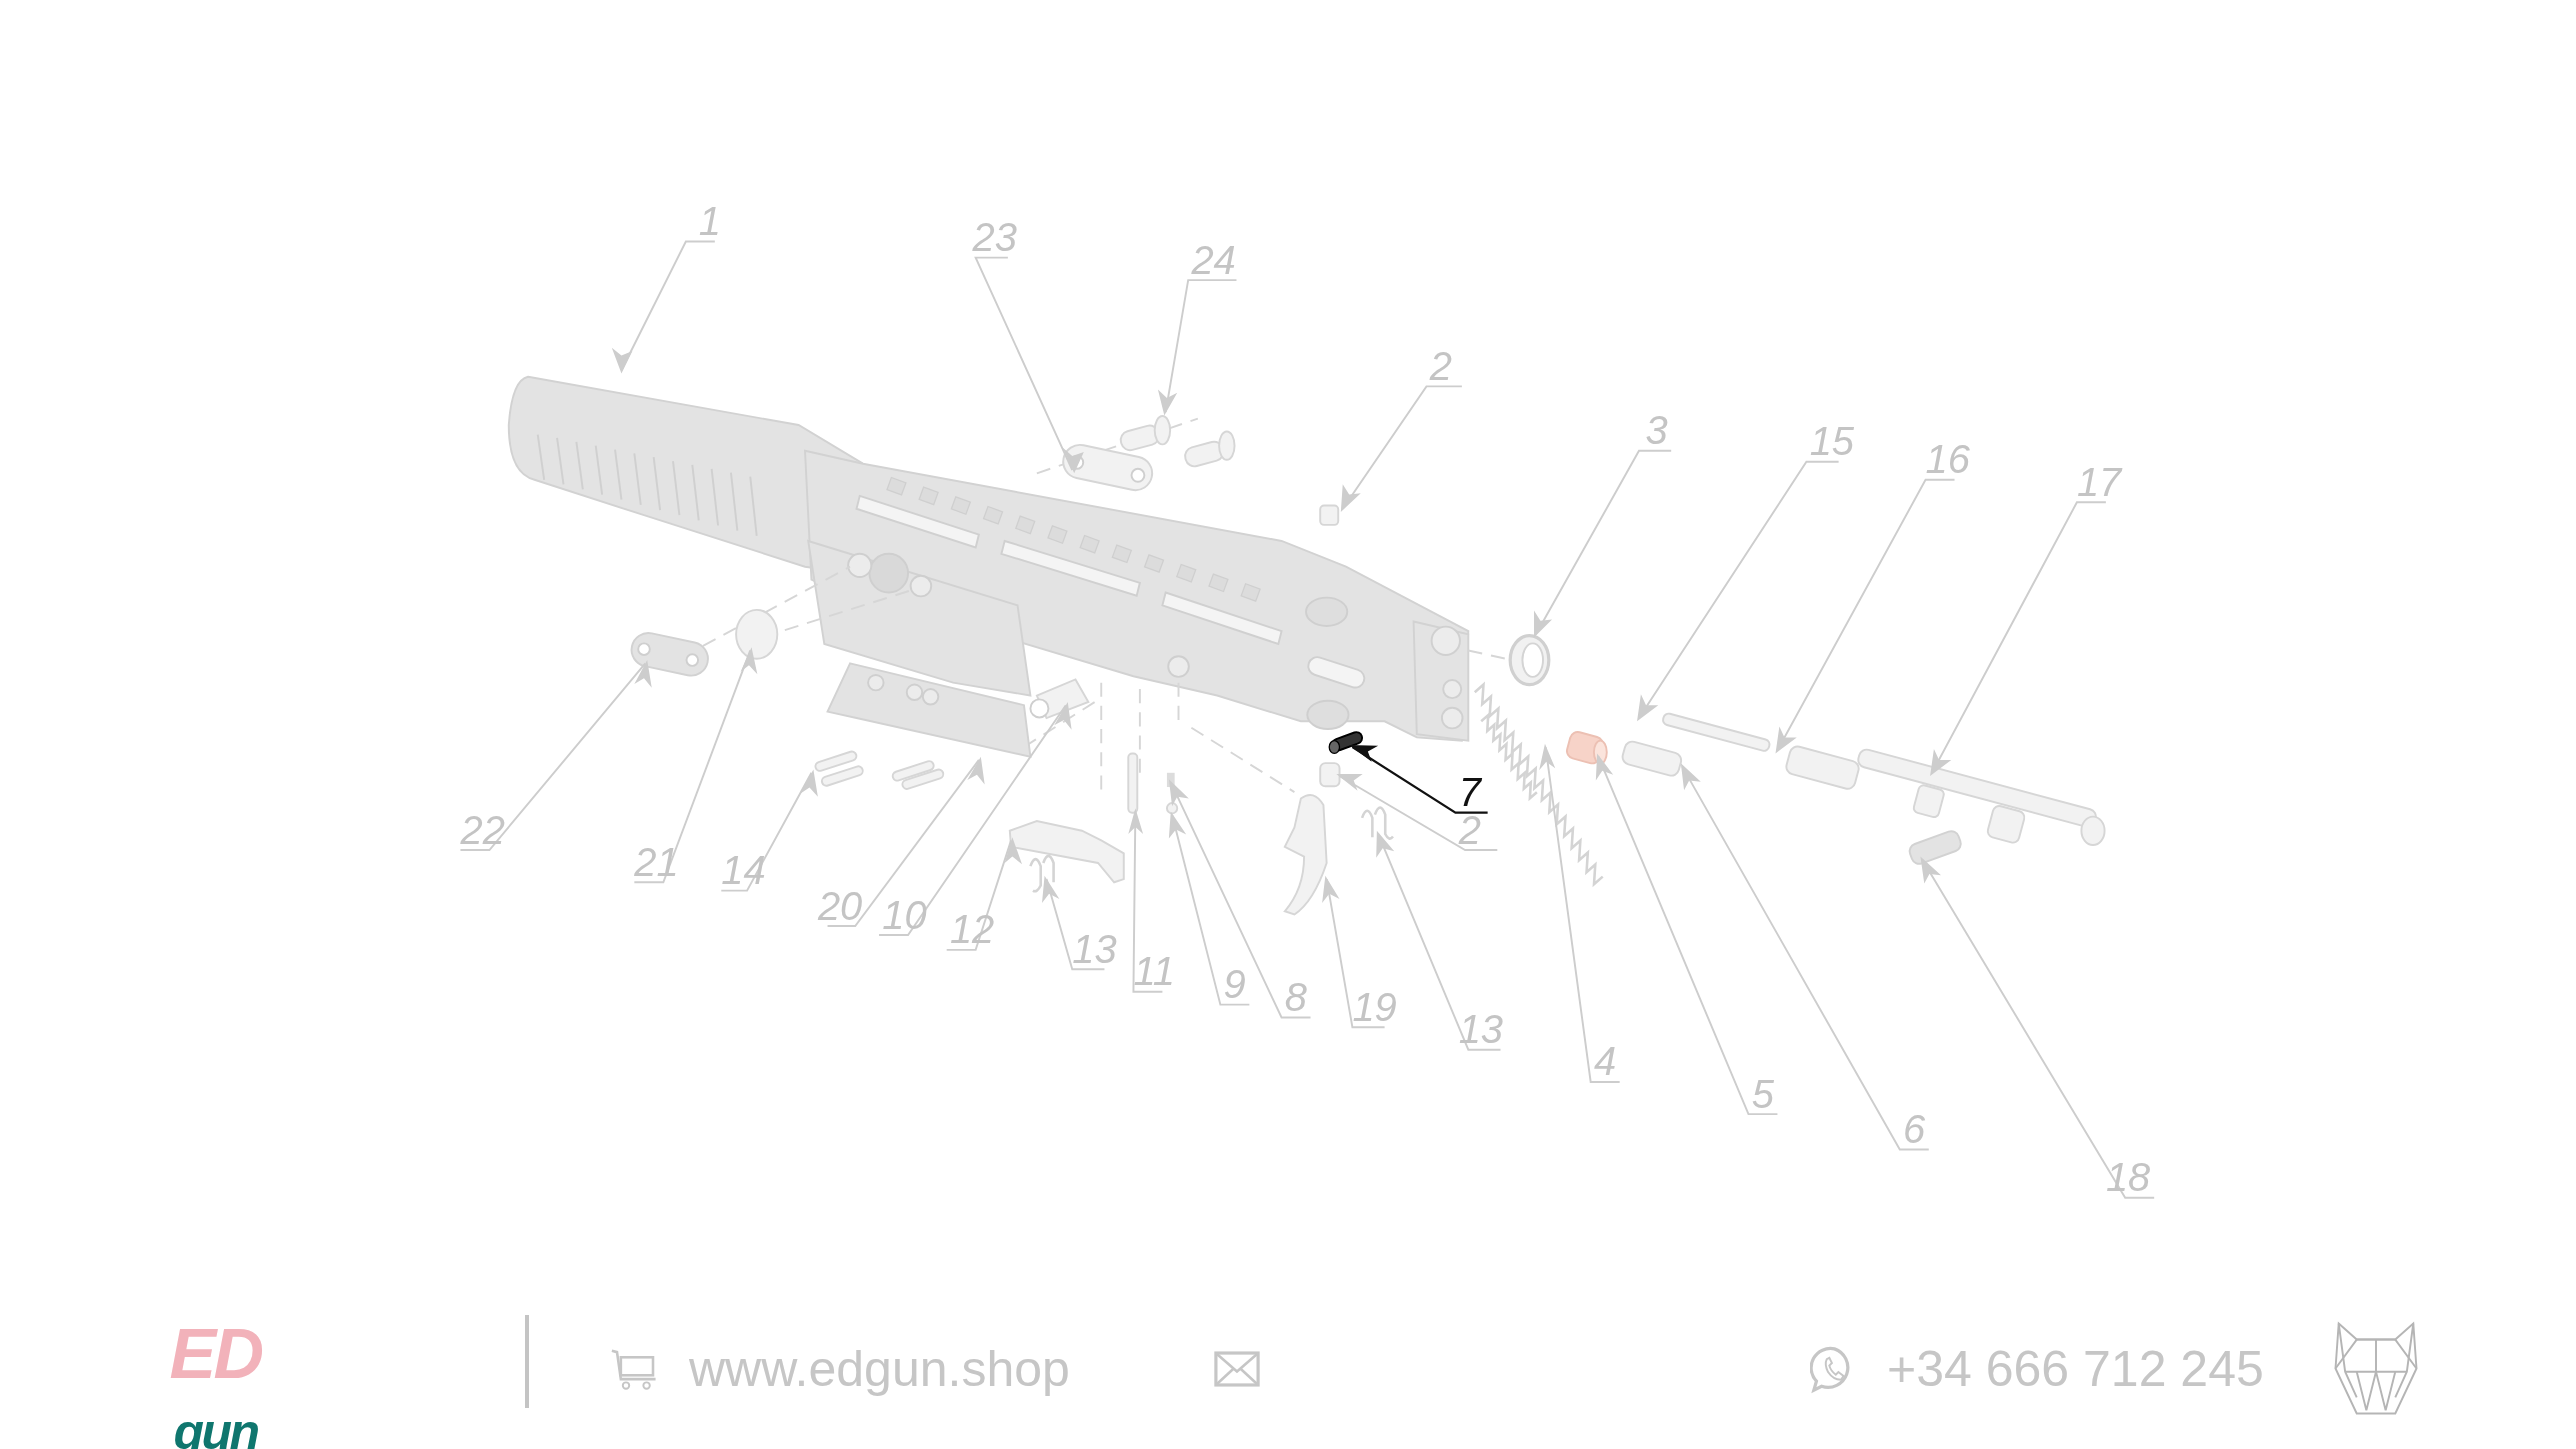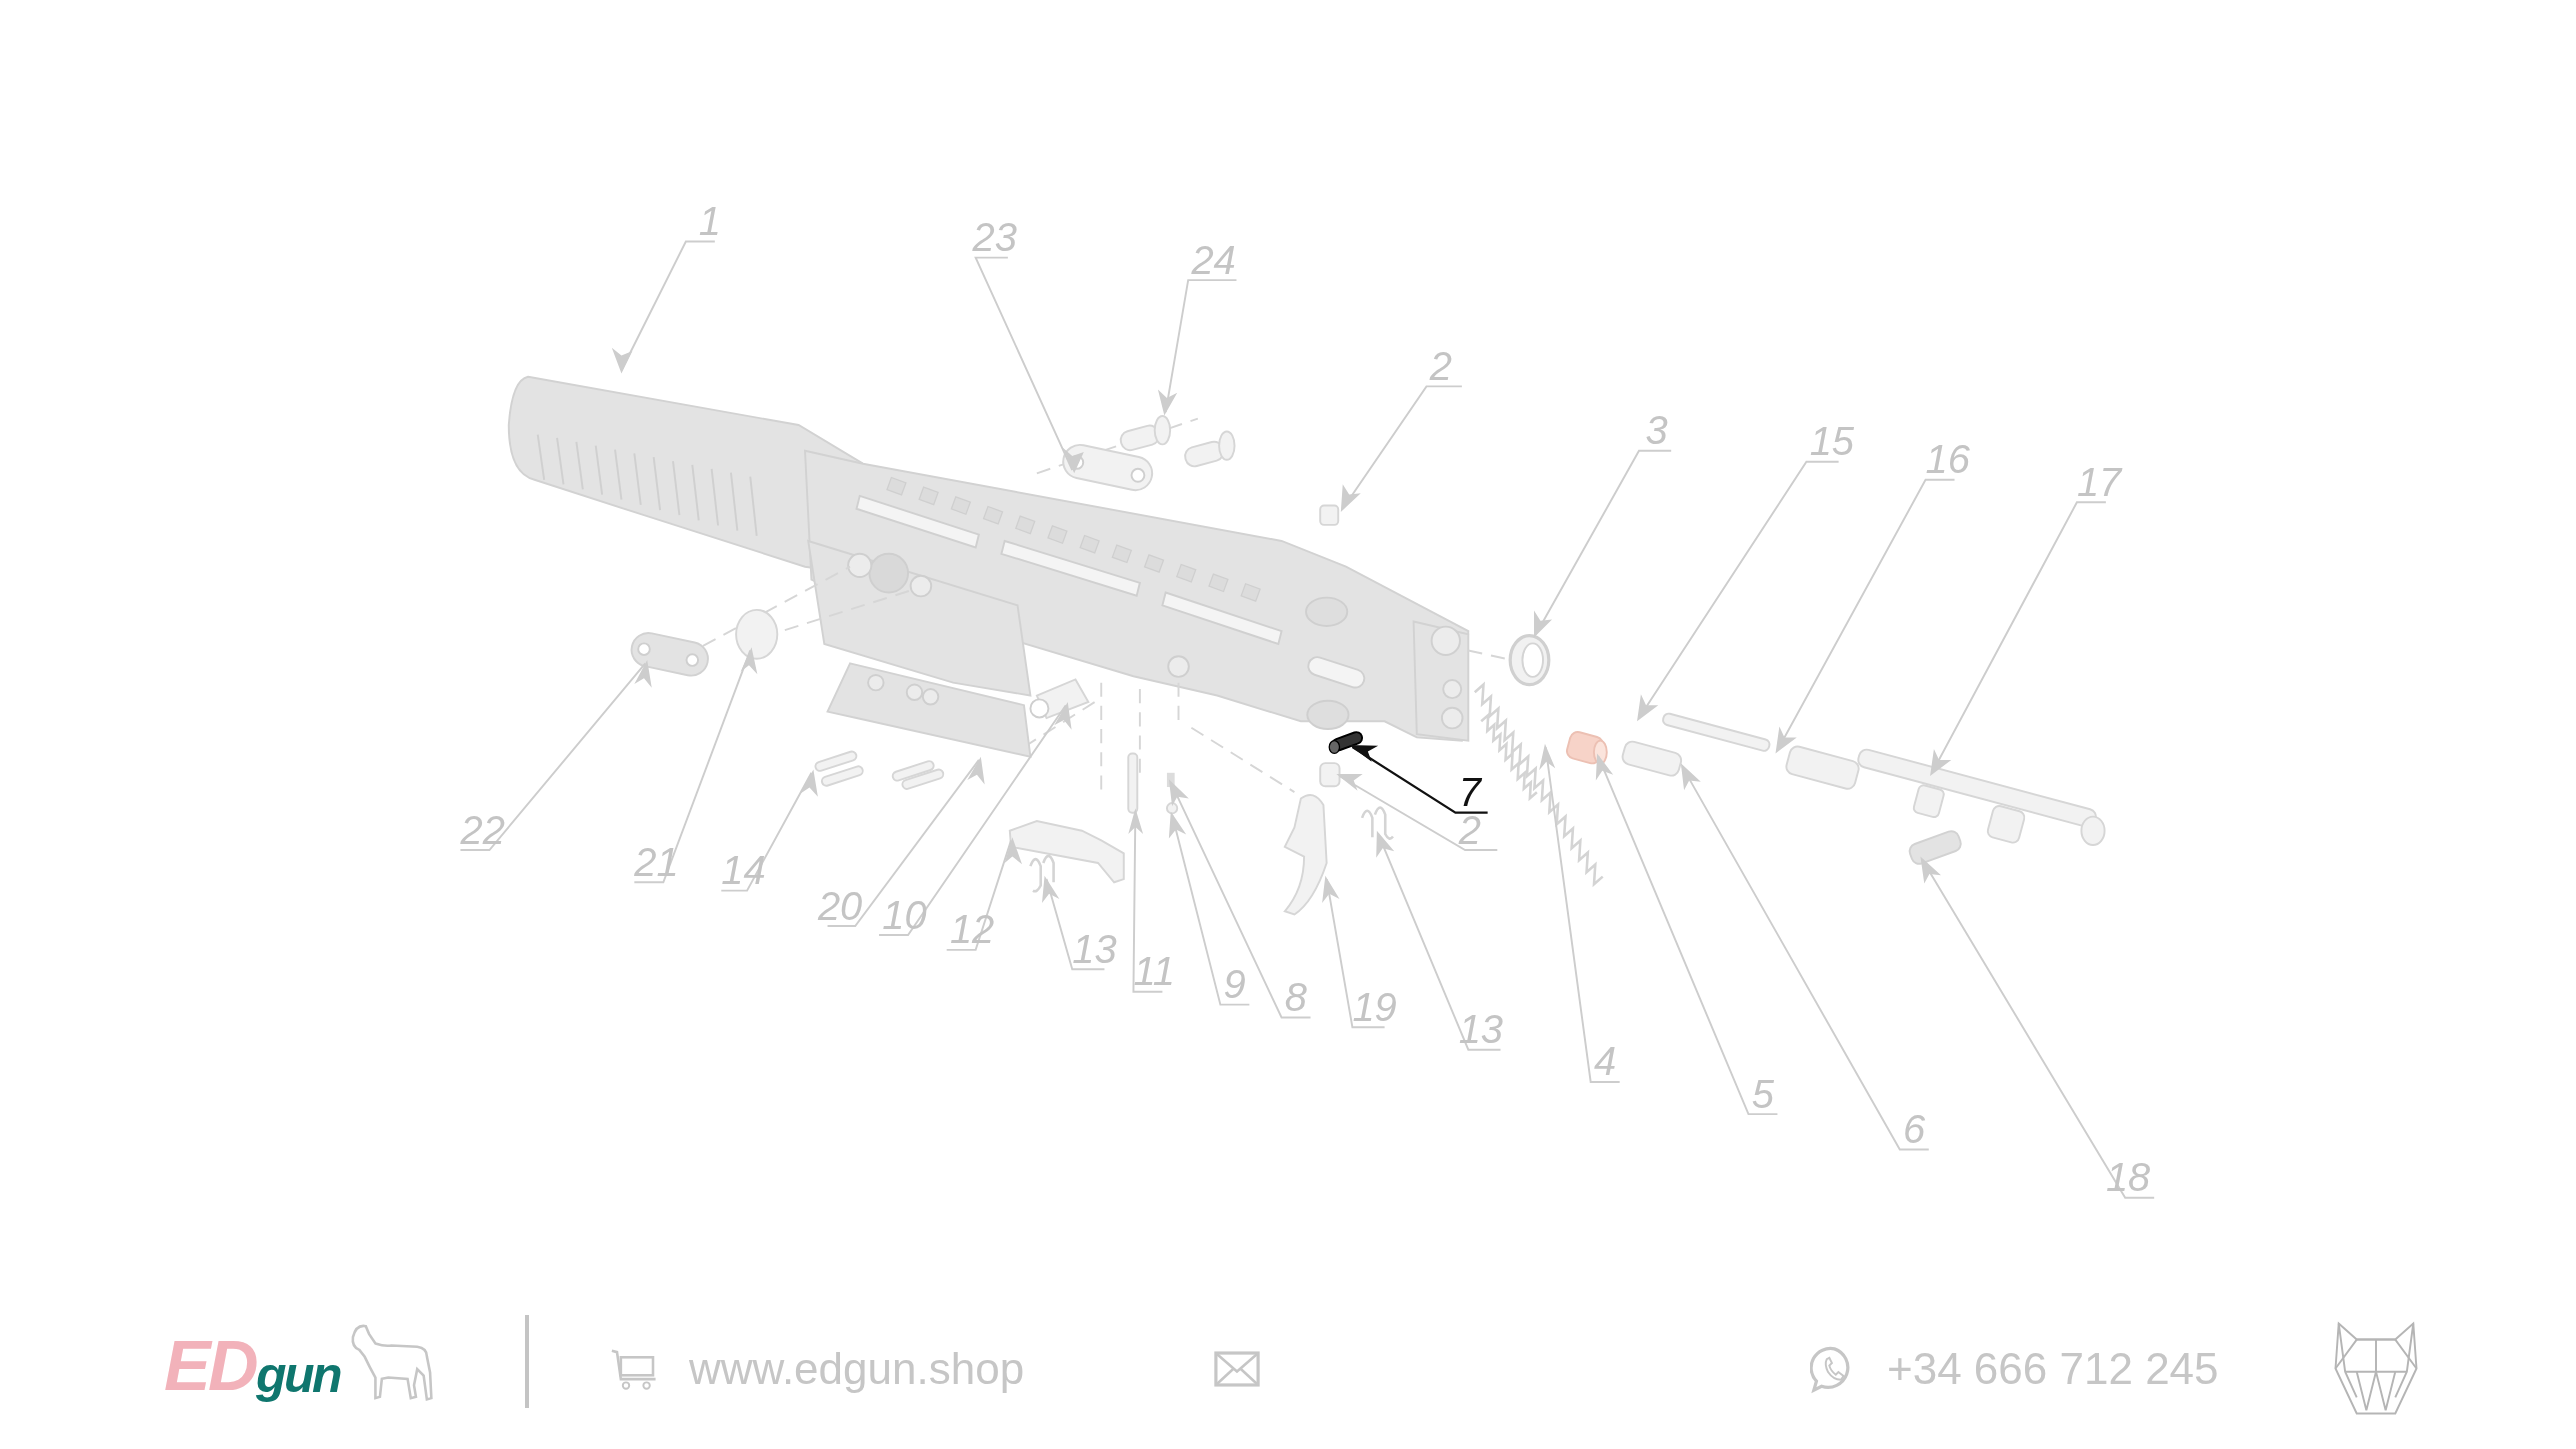--- a/index.html
+++ b/index.html
@@ -8,26 +8,26 @@
   .lbl{font-family:"Liberation Sans",sans-serif;font-style:italic;font-size:62px;fill:#c4c4c4;}
   .lbl.active{fill:#111111;}
   .leader{stroke:#cdcdcd;stroke-width:3;fill:none;}
   .leader.active{stroke:#111;stroke-width:3.5;}
   .arrow{fill:#cdcdcd;}
   .arrow.active{fill:#111;}
   .part{fill:#e3e3e3;stroke:#d2d2d2;stroke-width:3;}
   .part-light{fill:#f2f2f2;stroke:#d6d6d6;stroke-width:3;}
   .dash{stroke:#d6d6d6;stroke-width:3;stroke-dasharray:22 14;fill:none;}
   .spring{fill:none;stroke:#d4d4d4;stroke-width:4;}
-  .logo{position:absolute;left:164px;top:1314px;height:103px;display:flex;align-items:center;}
+  .logo{position:absolute;left:164px;top:1314px;height:103px;display:flex;align-items:center;flex-direction:column;}
   .logo-ed{font-family:"Liberation Sans",sans-serif;font-weight:bold;font-style:italic;font-size:70px;color:#f2b2ba;letter-spacing:-2.6px;}
   .logo-gun{font-family:"Liberation Sans",sans-serif;font-weight:bold;font-style:italic;font-size:50px;color:#0f766e;letter-spacing:-2.6px;position:relative;top:9px;}
   .divider{position:absolute;left:525px;top:1315px;width:3.9px;height:93px;background:#c4c4c4;}
   .contact{position:absolute;top:1340px;display:flex;align-items:center;height:58px;}
-  .contact-text{font-family:"Liberation Sans",sans-serif;font-size:44px;color:#c6c6c6;margin-left:28px;white-space:nowrap;}
+  .contact-text{font-family:"Liberation Sans",sans-serif;font-size:50px;color:#c6c6c6;margin-left:28px;white-space:nowrap;}
   .ficon{display:inline-block;}
 </style>
 </head>
 <body>
 
 <svg id="diagram" viewBox="0 0 4000 2250" xmlns="http://www.w3.org/2000/svg">
 
   <g>
 
     <path class="part" d="M820 585 L1240 660 L1340 720 L1420 760 L1400 900 L1250 880 L1000 800 L830 745 Q790 735 790 660 Q795 590 820 585 Z"></path>

